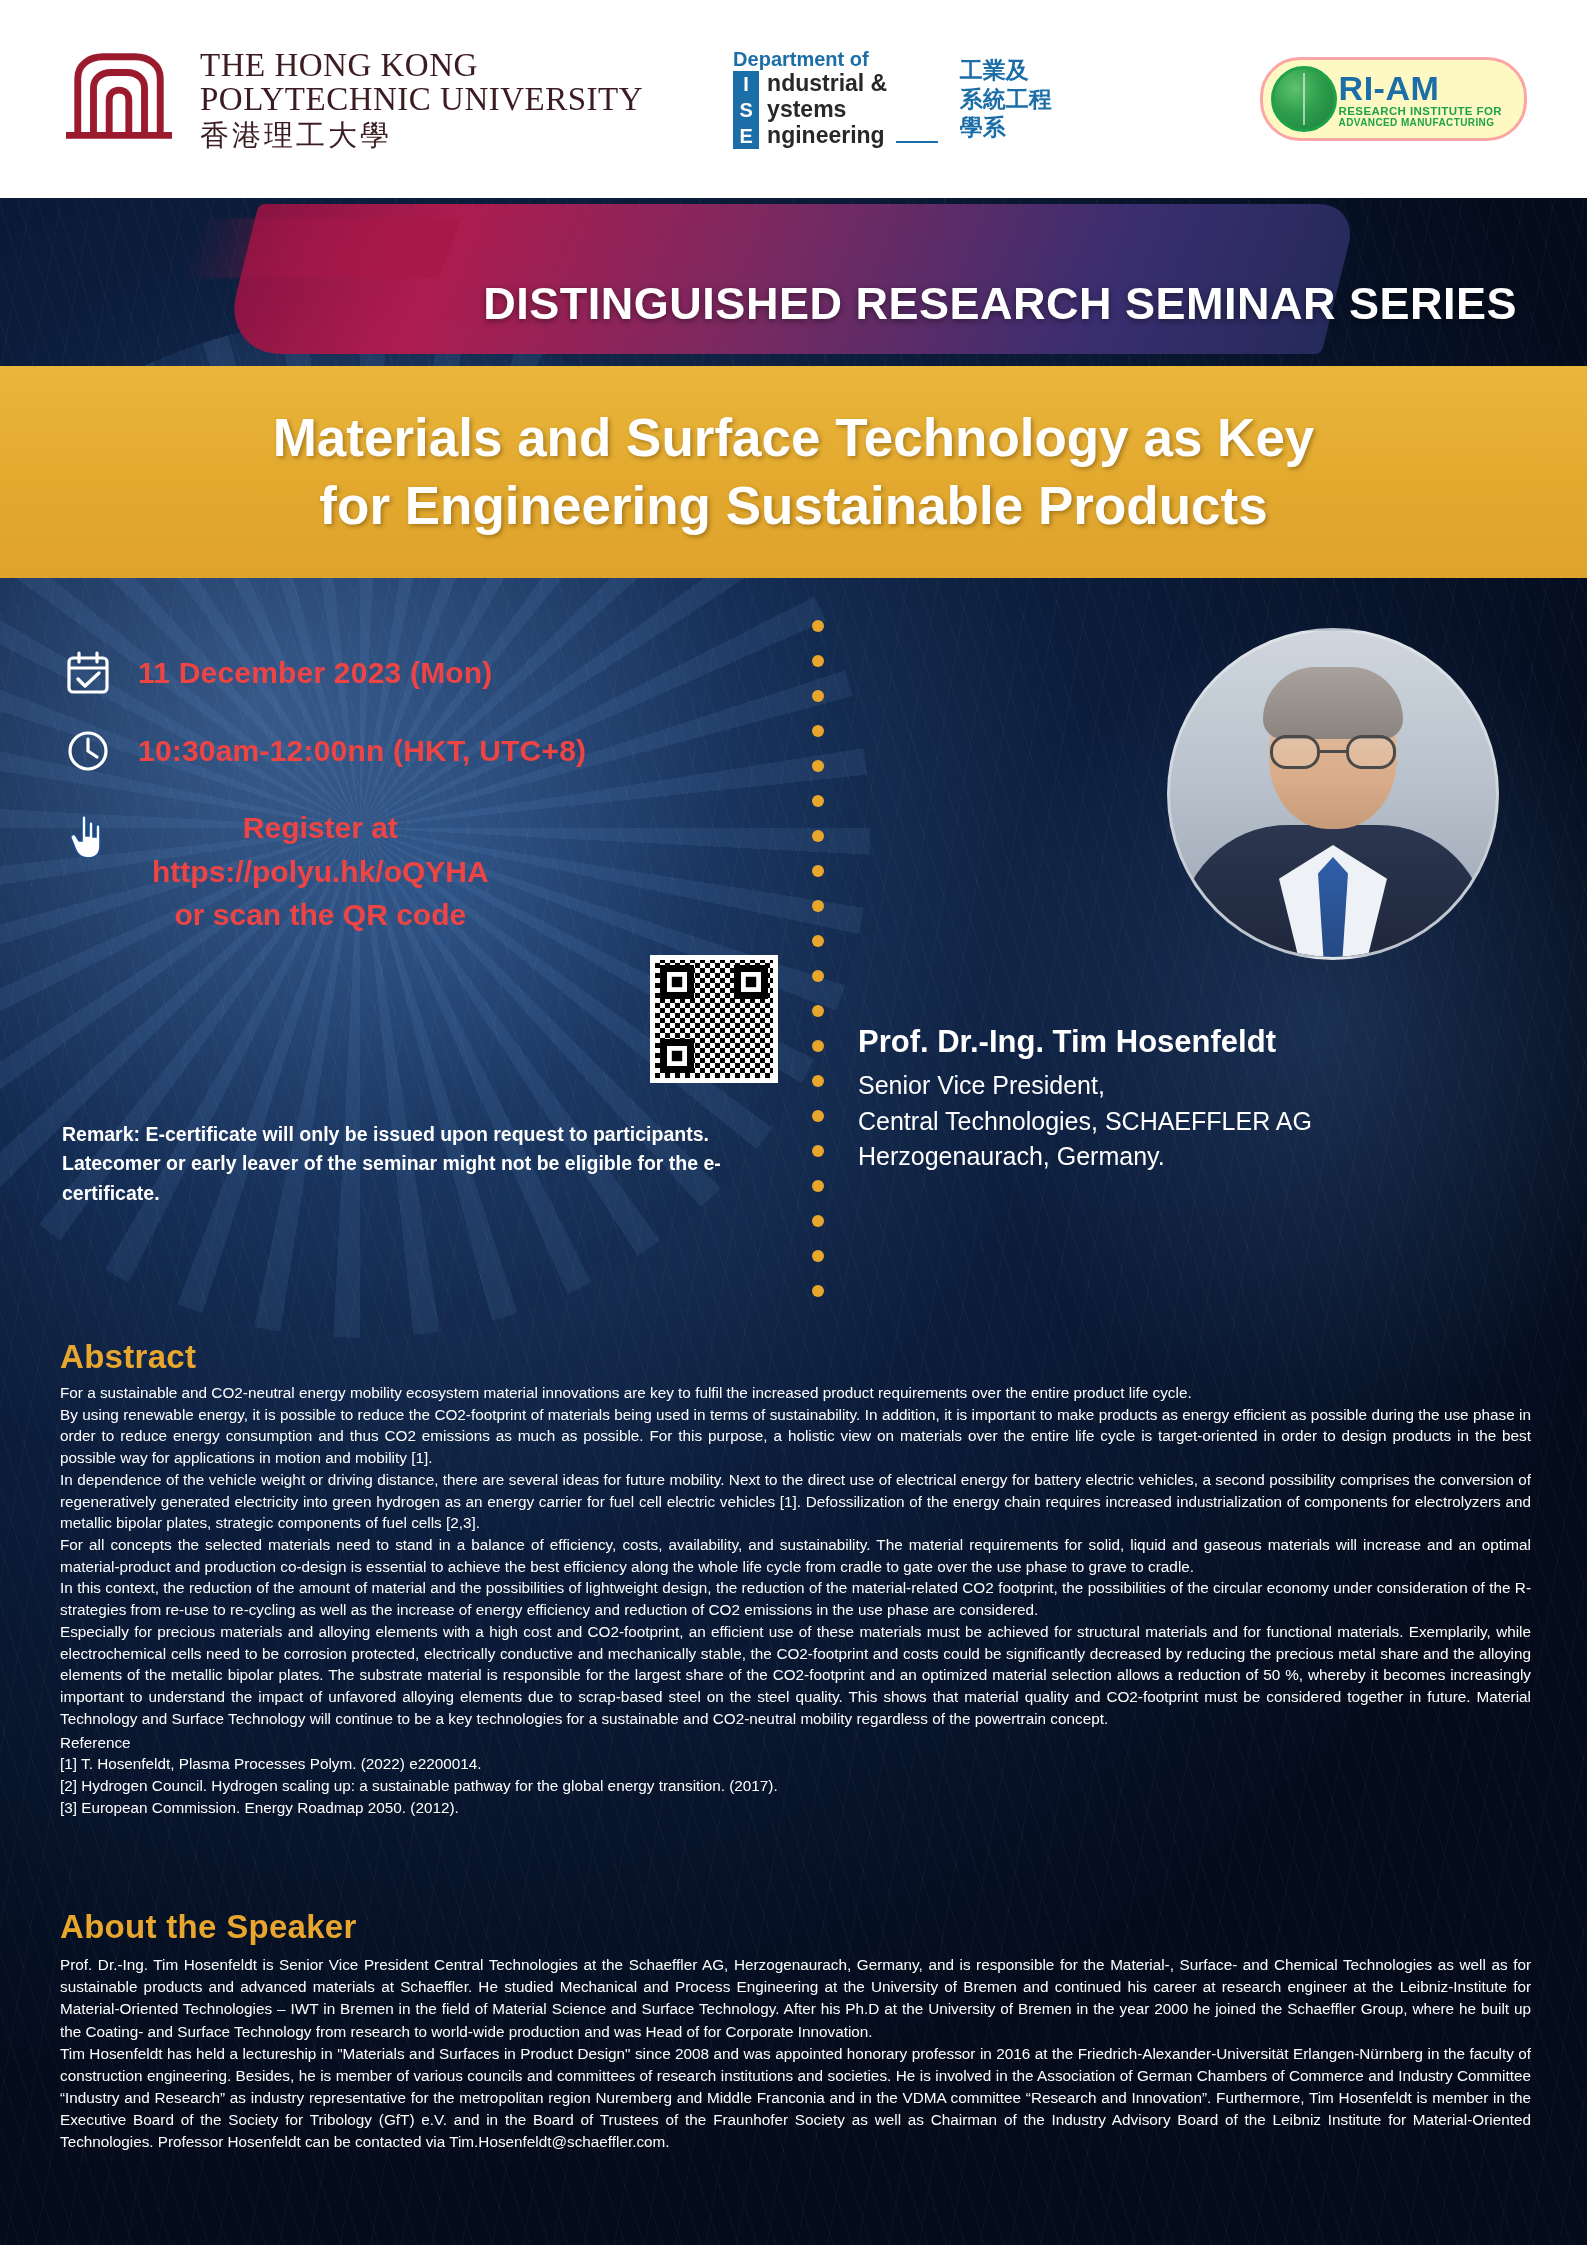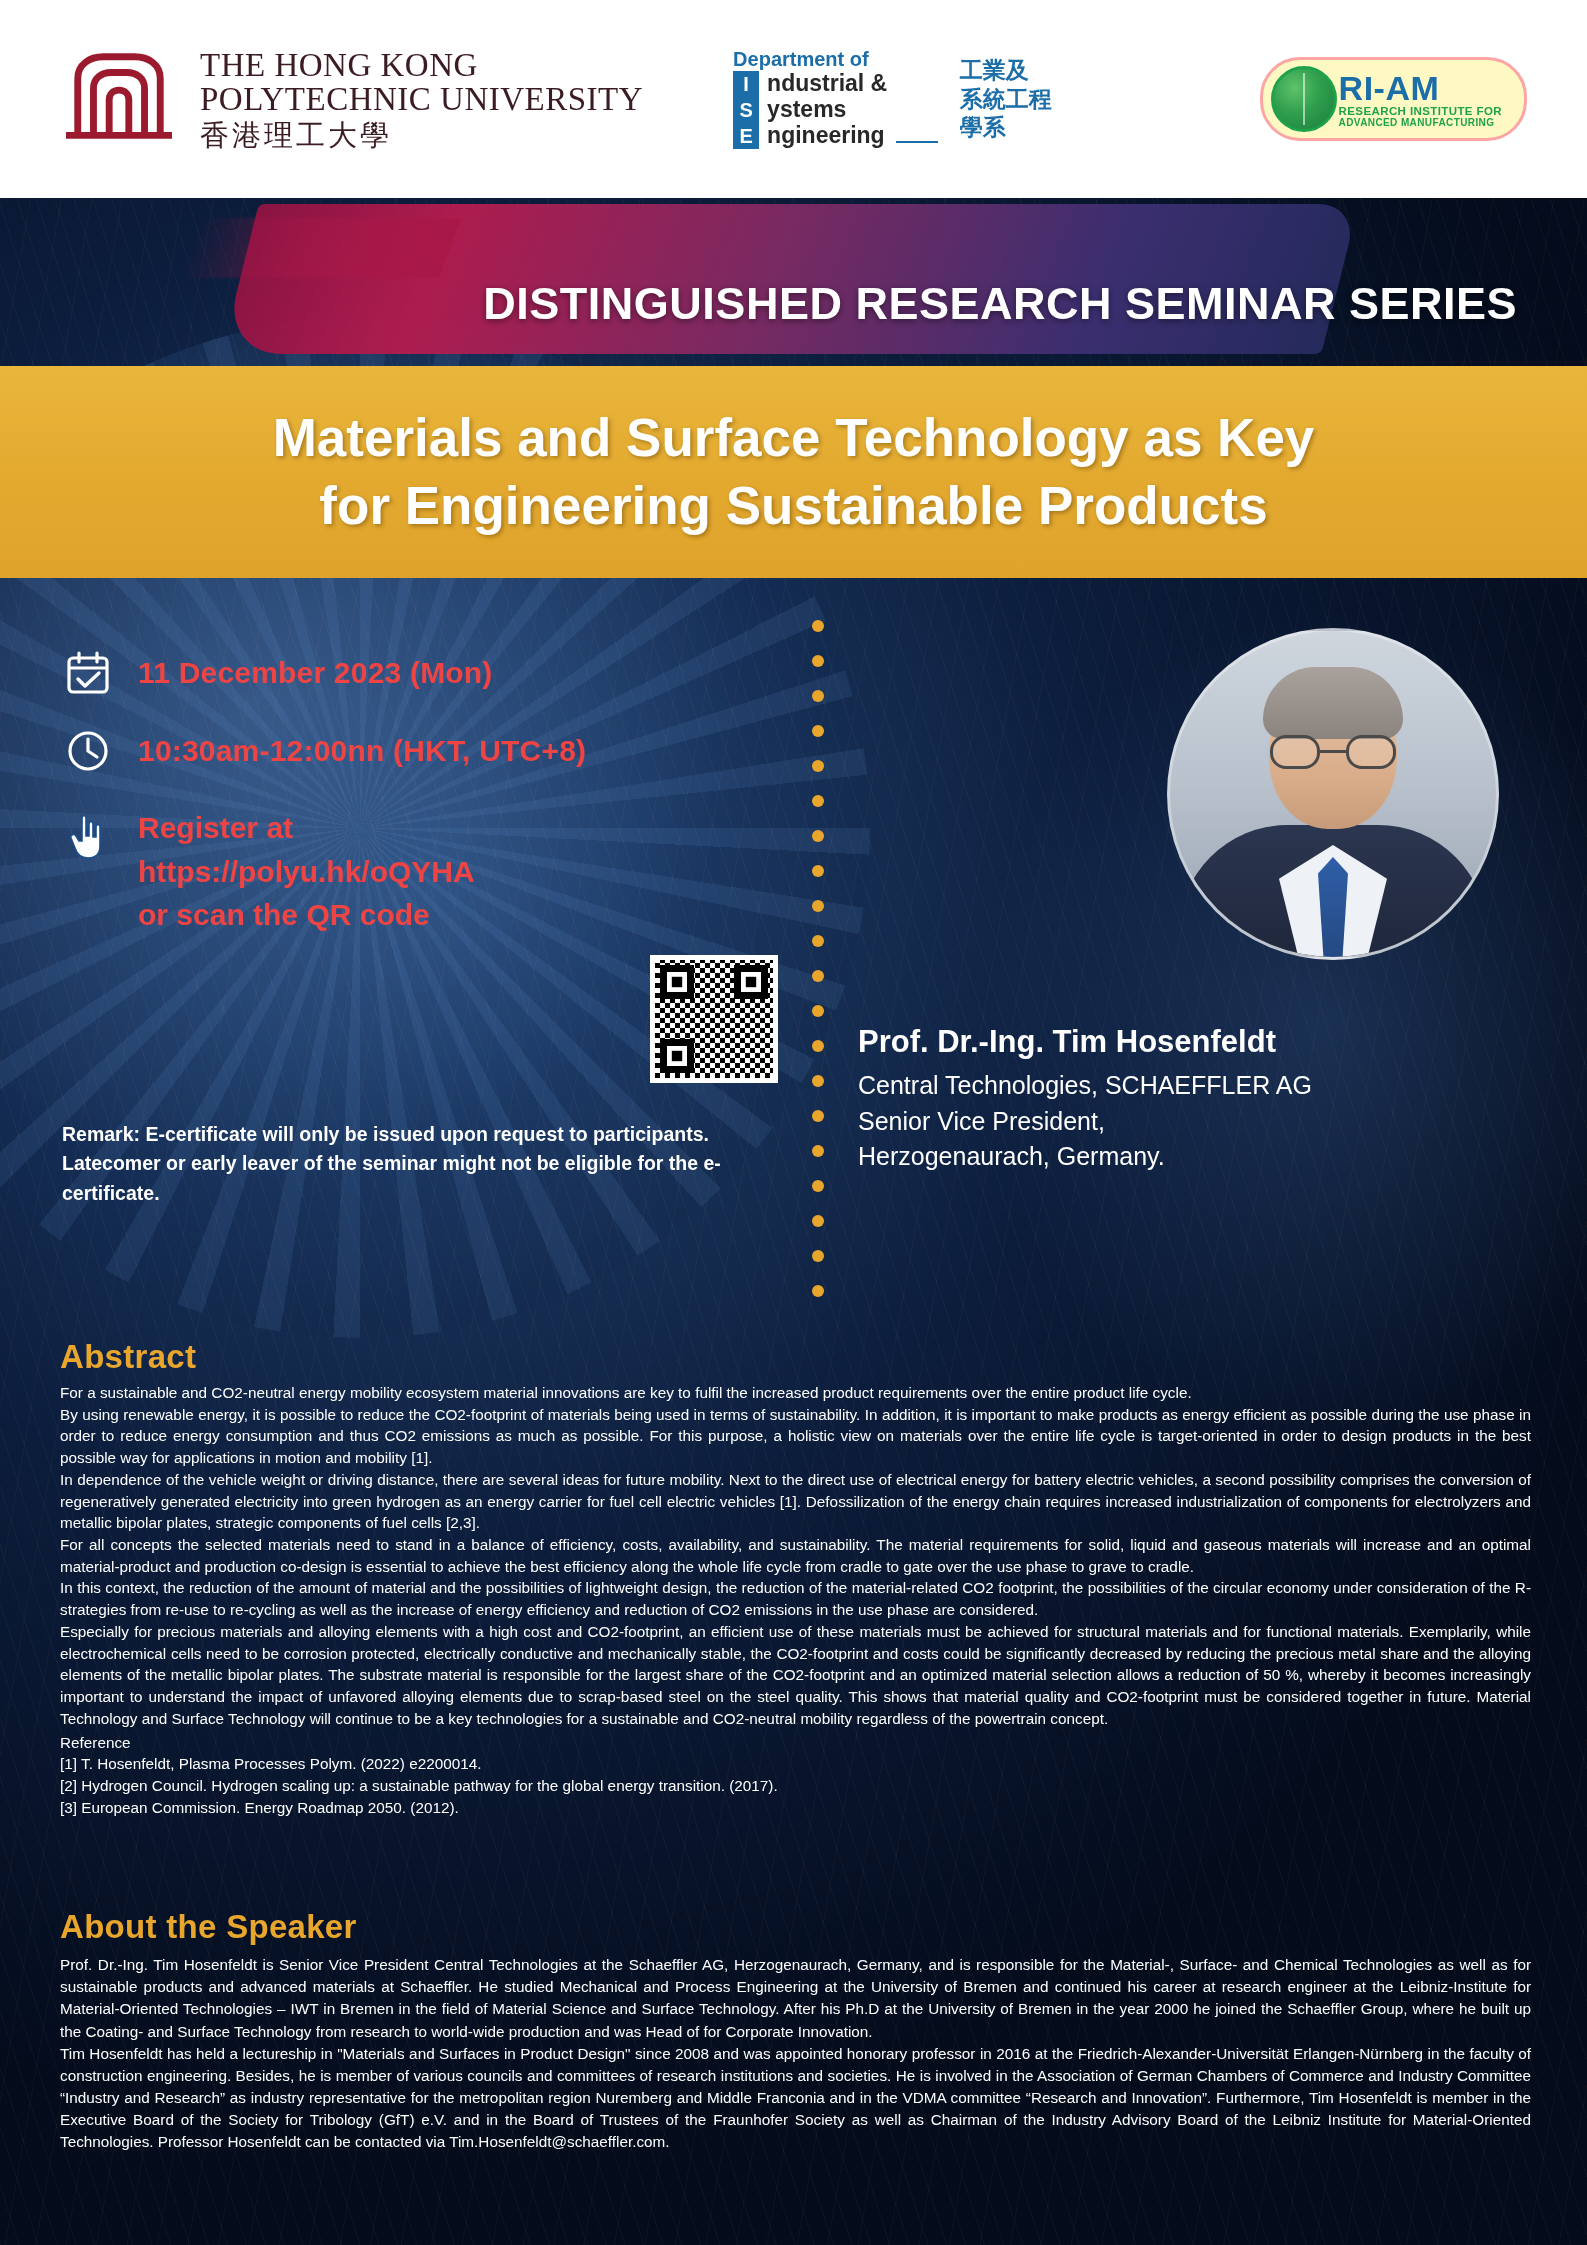--- a/index.html
+++ b/index.html
@@ -168,21 +168,21 @@
 
   
   .info {
     position: absolute; left: 62px; top: 650px; width: 740px;
     color: #ef4444;
   }
   .info-row { display: flex; align-items: center; gap: 24px; margin-bottom: 32px; }
   .info-ic { width: 52px; flex: none; display:flex; align-items:center; justify-content:center; }
   .info-txt { font-size: 30px; font-weight: bold; letter-spacing: .2px; }
 
-  .register-row { display: flex; align-items: flex-start; gap: 24px; margin-top: 32px; }
+  .register-row { display: flex; align-items: flex-start; gap: 38px; margin-top: 32px; text-align: center; }
   .register-lines { font-size: 30px; font-weight: bold; line-height: 1.45; }
   .qr {
     position: absolute; left: 650px; top: 955px;
     width: 128px; height: 128px; background: #ffffff; padding: 5px;
   }
   .qr-inner {
     width: 100%; height: 100%;
     background-image:
       repeating-linear-gradient(90deg, #000 0 5px, #fff 5px 10px),
       repeating-linear-gradient(0deg, #000 0 5px, #fff 5px 10px);
@@ -446,22 +446,22 @@
     <div class="p-hair"></div>
     <div class="p-glass">
         <i class="l"></i>
         <i class="r"></i>
         <b></b>
       </div>
   </div>
 
   <div class="speaker">
     <div class="sname">Prof. Dr.-Ing. Tim Hosenfeldt</div>
+    <div class="sline">Senior Vice President,</div>
     <div class="sline">Central Technologies, SCHAEFFLER AG</div>
-    <div class="sline">Senior Vice President,</div>
     <div class="sline">Herzogenaurach, Germany.</div>
   </div>
 
   <div class="abstract">
     <div class="sec-title">Abstract</div>
     <div class="body">
       <p>For a sustainable and CO2-neutral energy mobility ecosystem material innovations are key to fulfil the increased product requirements over the entire product life cycle.</p>
       <p>By using renewable energy, it is possible to reduce the CO2-footprint of materials being used in terms of sustainability. In addition, it is important to make products as energy efficient as possible during the use phase in order to reduce energy consumption and thus CO2 emissions as much as possible. For this purpose, a holistic view on materials over the entire life cycle is target-oriented in order to design products in the best possible way for applications in motion and mobility [1].</p>
       <p>In dependence of the vehicle weight or driving distance, there are several ideas for future mobility. Next to the direct use of electrical energy for battery electric vehicles, a second possibility comprises the conversion of regeneratively generated electricity into green hydrogen as an energy carrier for fuel cell electric vehicles [1]. Defossilization of the energy chain requires increased industrialization of components for electrolyzers and metallic bipolar plates, strategic components of fuel cells [2,3].</p>
       <p>For all concepts the selected materials need to stand in a balance of efficiency, costs, availability, and sustainability. The material requirements for solid, liquid and gaseous materials will increase and an optimal material-product and production co-design is essential to achieve the best efficiency along the whole life cycle from cradle to gate over the use phase to grave to cradle.</p>

